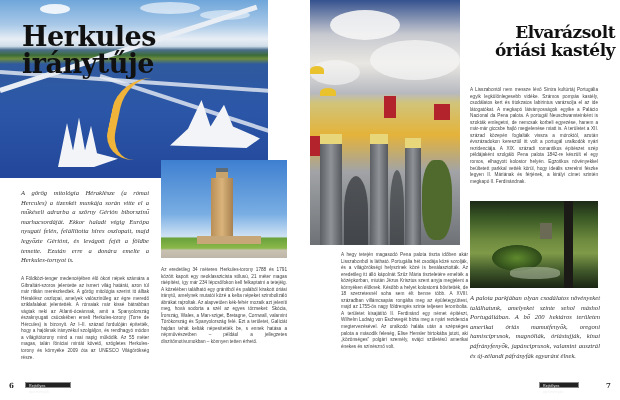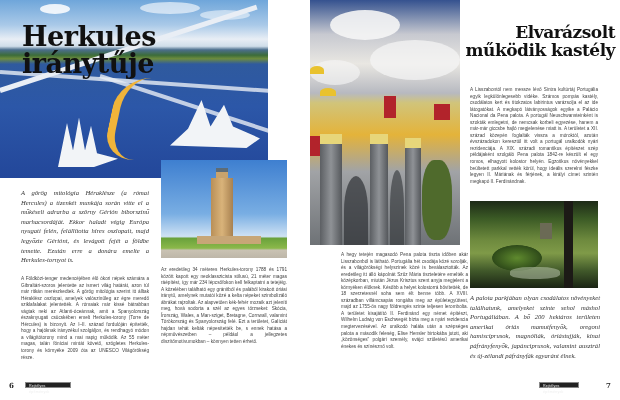--- a/index.html
+++ b/index.html
@@ -145,21 +145,21 @@
     <div class="pillar" style="left:10px;top:134px;width:22px;height:111px;"></div>
     <div class="pillar" style="left:60px;top:134px;width:18px;height:111px;"></div>
     <div class="pillar" style="left:95px;top:138px;width:16px;height:107px;"></div>
     <div class="arch" style="left:34px;top:176px;width:24px;height:69px;opacity:.7;"></div>
     <div class="arch" style="left:80px;top:170px;width:14px;height:75px;opacity:.6;"></div>
     <div class="moss" style="left:112px;top:160px;width:30px;height:80px;"></div>
   </div>
 
   <h1 class="headline headline-right">
     <span>Elvarázsolt</span><br>
-    <span>működik kastély</span>
+    <span>óriási kastély</span>
   </h1>
 
   <p class="body body-right-2">A Lisszabontól nem messze lévő Sintra kultúrtáj Portugália egyik legkülönlegesebb vidéke. Számos pompás kastély, csodálatos kert és titokzatos labirintus varázsolja el az ide látogatókat. A megkapó látványosságok egyike a Palácio Nacional da Pena palota. A portugál Neuschwansteinként is szokták emlegetni, de nemcsak korbeli egyezése, hanem a már-már giccsbe hajló megjelenése miatt is. A területet a XII. század közepén foglalták vissza a móroktól, azután évszázadokon keresztül itt volt a portugál uralkodók nyári rezidenciája. A XIX. századi romantikus építészet szép példájaként szolgáló Pena palota 1842-re készült el egy romos, elhagyott kolostor helyén. Egzotikus növényekkel beültetett parkkal vették körül, hogy ideális szerelmi fészke legyen II. Máriának és férjének, a királyi címet szintén megkapó II. Ferdinándnak.</p>
   <p class="body body-right-1">A hegy tetején magasodó Pena palota tiszta időben akár Lisszabonból is látható. Portugália hét csodája közé sorolják, és a világörökségi helyszínek közé is beválasztották. Az eredetileg itt álló kápolnát Szűz Mária tiszteletére emelték a középkorban, miután Jézus Krisztus szent anyja megjelent a környéken élőknek. Később a helyet kolostorrá bővítették, de 18 szerzetesnél soha sem élt benne több. A XVIII. században villámcsapás rongálta meg az épületegyüttest, majd az 1755-ös nagy földrengés szinte teljesen lerombolta. A területet kisajátító II. Ferdinánd egy német építészt, Wilhelm Ludwig von Eschwegét bízta meg a nyári rezidencia megtervezésével. Az uralkodó halála után a szépséges palota a második feleség, Elise Hensler birtokába jutott, aki „közönséges” polgári személy, svájci születésű amerikai énekes és színésznő volt.</p>
 
   <div class="photo photo-garden">
     <div class="ruin"></div>
     <div class="fern"></div>
     <div class="water"></div>
     <div class="trunk"></div>

